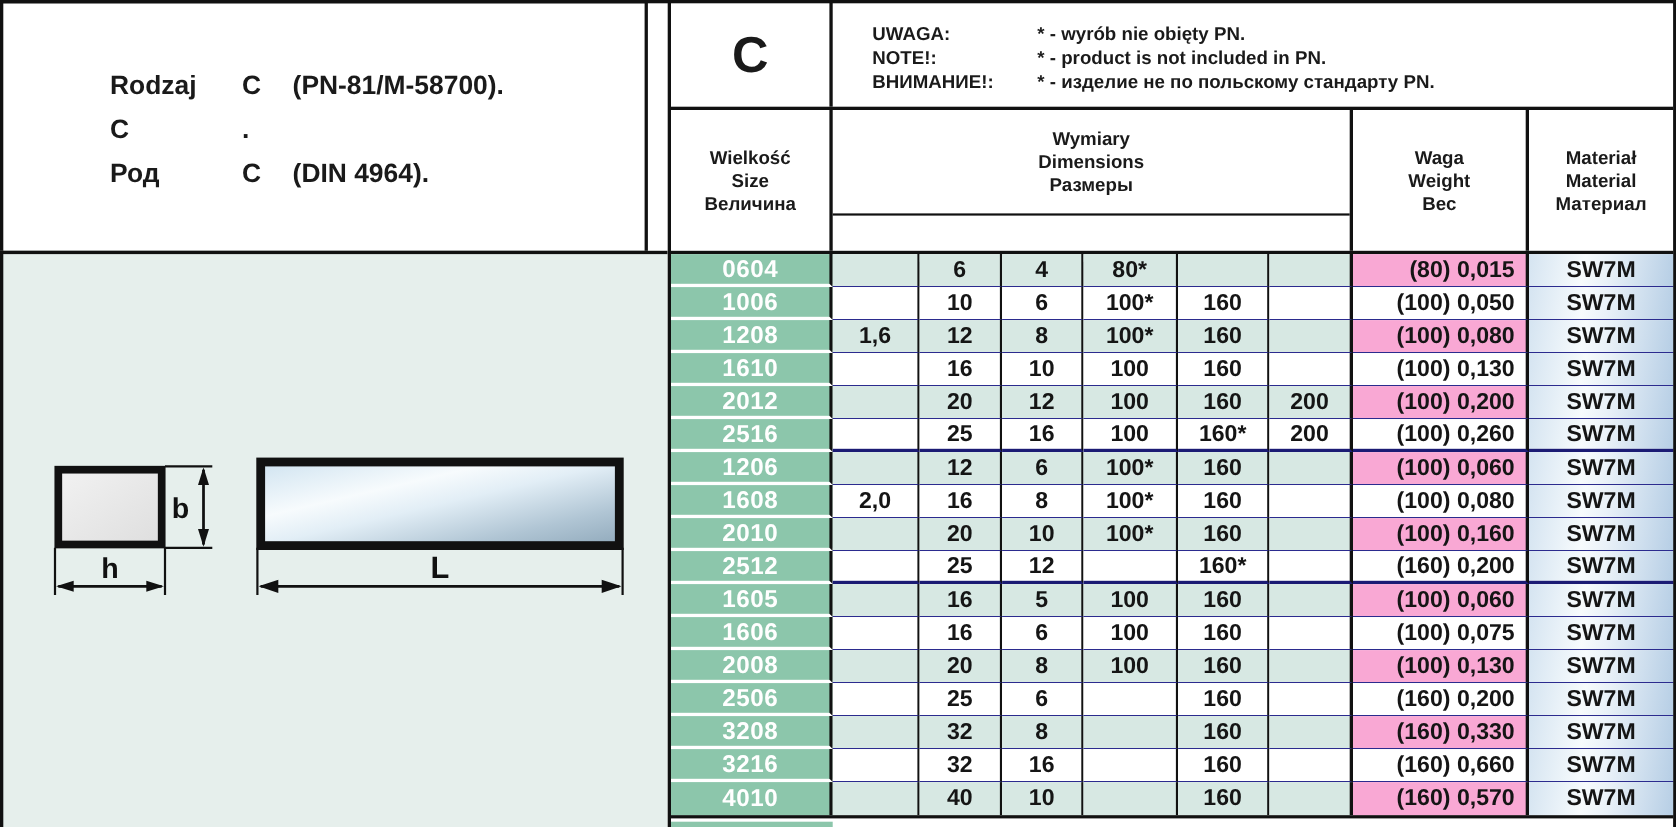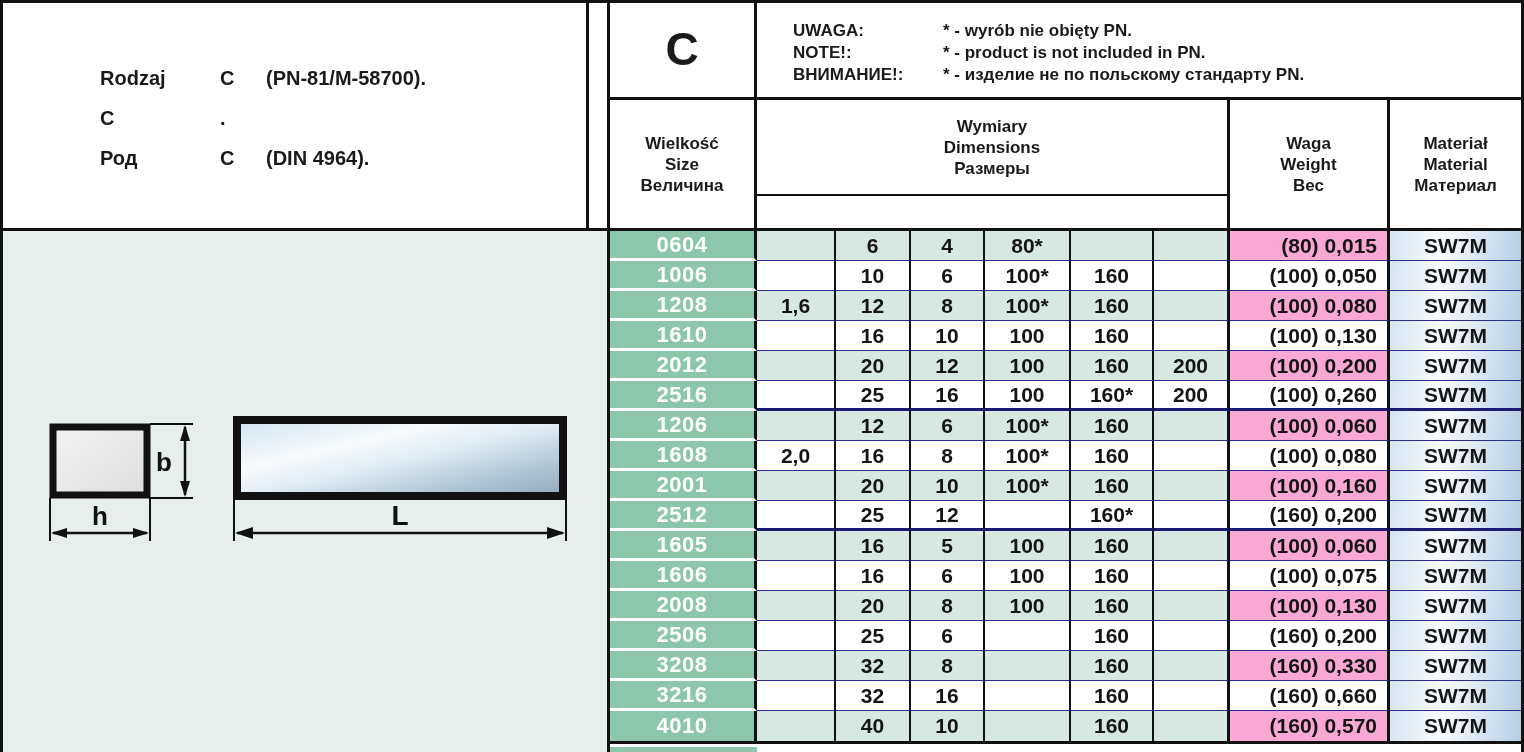--- a/index.html
+++ b/index.html
@@ -11,21 +11,21 @@
     color: #1a1a1a;
     overflow: hidden;
   }
   .page-top-border { position:absolute; left:0; top:0; width:1524px; height:3px; background:#111; z-index:20; }
 
   
   .info-box {
     position:absolute; left:0; top:0; width:589px; height:231px;
     background:#fff; border:3px solid #111;
   }
-  .info-lines { padding:55px 0 0 97px; font-size:20px; font-weight:bold; }
+  .info-lines { padding:55px 0 0 97px; font-size:24px; font-weight:bold; }
   .info-line { display:grid; grid-template-columns:120px 46px auto; line-height:40px; }
 
   
   .left-panel {
     position:absolute; left:0; top:228px; width:607px; height:524px;
     background:#e6efec; border-left:3px solid #111; border-top:3px solid #111;
   }
   .diagram-svg { position:absolute; left:37px; top:182px; }
 
   
@@ -283,21 +283,21 @@
     <div class="cell dim hb-cell">2,0</div>
     <div class="cell dim h-cell">16</div>
     <div class="cell dim b-cell">8</div>
     <div class="cell dim l1-cell">100*</div>
     <div class="cell dim l2-cell">160</div>
     <div class="cell dim l3-cell"></div>
     <div class="cell weight-cell">(100) 0,080</div>
     <div class="cell material-cell">SW7M</div>
   </div>
       <div class="row shaded">
-    <div class="cell size-cell">2001</div>
+    <div class="cell size-cell">2010</div>
     <div class="cell dim hb-cell"></div>
     <div class="cell dim h-cell">20</div>
     <div class="cell dim b-cell">10</div>
     <div class="cell dim l1-cell">100*</div>
     <div class="cell dim l2-cell">160</div>
     <div class="cell dim l3-cell"></div>
     <div class="cell weight-cell">(100) 0,160</div>
     <div class="cell material-cell">SW7M</div>
   </div>
       <div class="row group-end">

